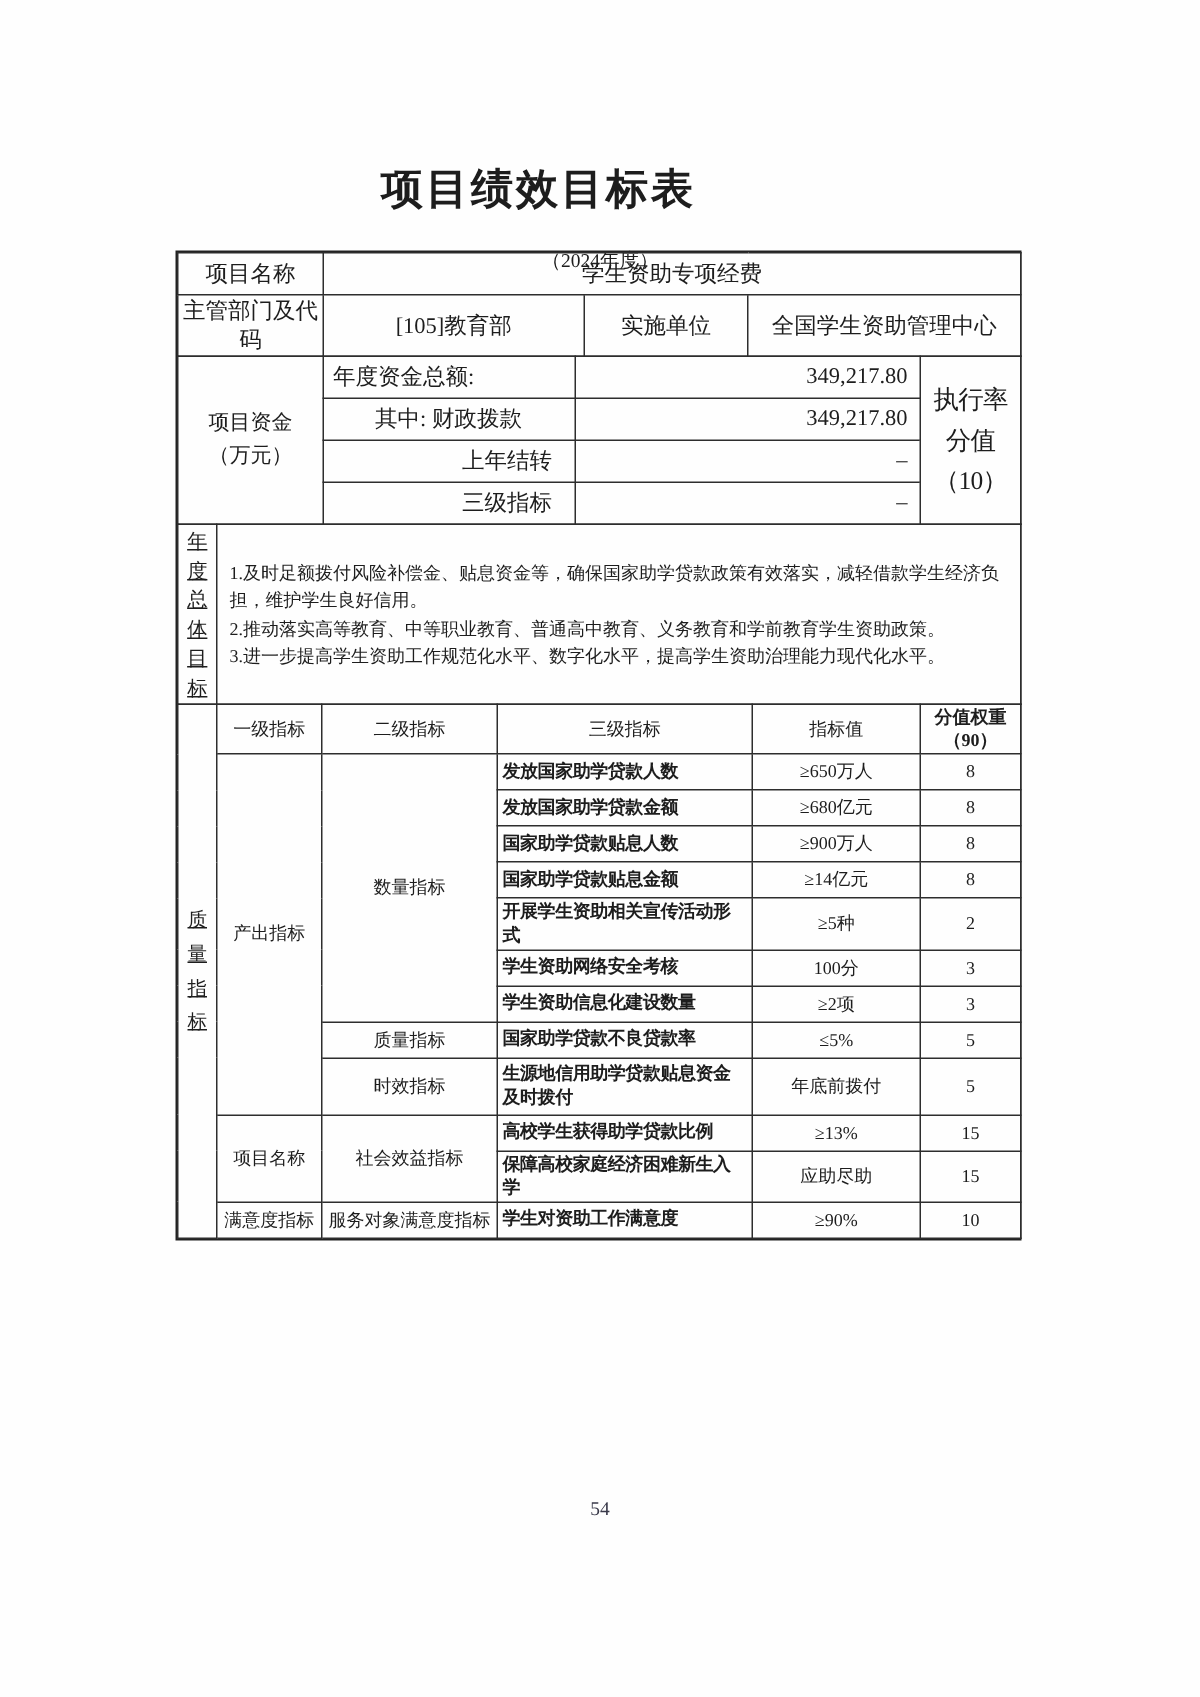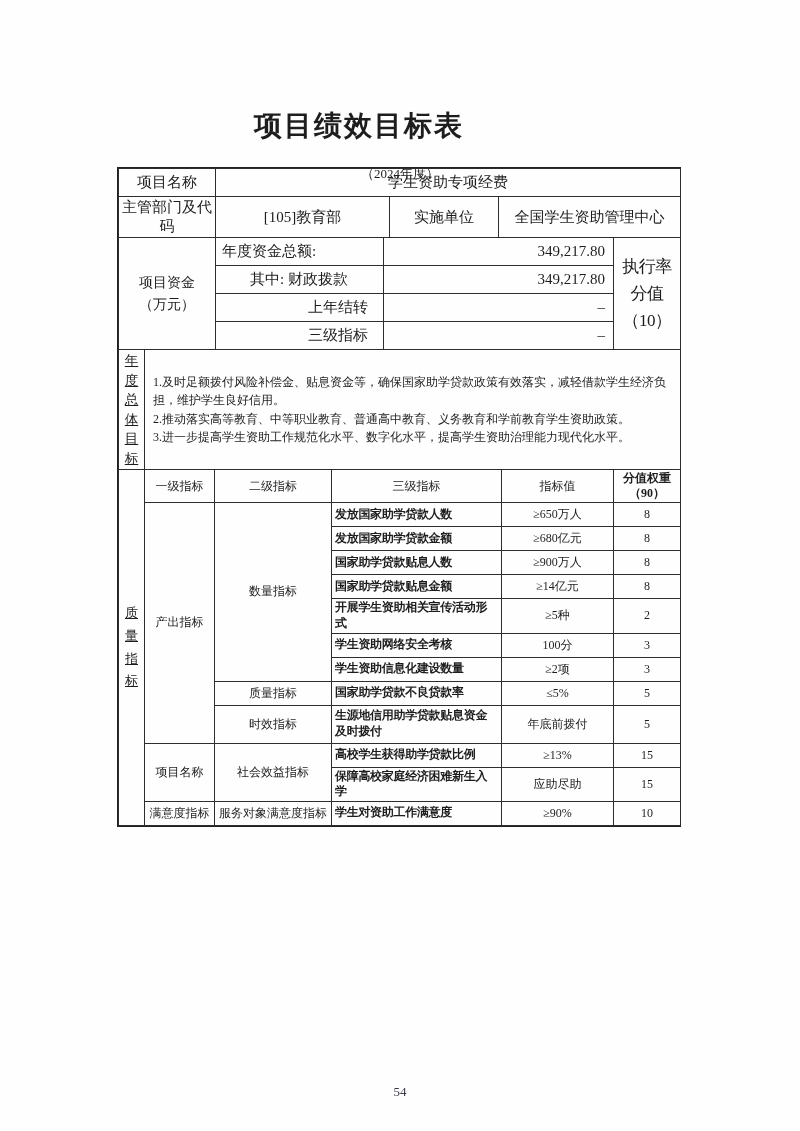--- a/index.html
+++ b/index.html
@@ -52,21 +52,21 @@
   }
   .t3 tr { height:112px; }
   
   .t4 td { font-size:12px; }
   .t4 tr { height:24px; }
   .t4 tr.hd { height:30px; }
   .t4 tr.tall { height:38px; }
   .t4 .name { text-align:left; padding:1px 4px 1px 3px; letter-spacing:-0.3px; line-height:1.3;font-weight:bold; }
   .t4 .weight-hd { line-height:1.25;font-weight:bold; }
   .page-number {
-    position:absolute; top:1084px; left:0; width:800px; text-align:center;
+    position:absolute; top:998px; left:0; width:800px; text-align:center;
     font-size:13px; color:#3a3a4a;
   }
 </style>
 </head>
 <body>
 
 <div class="page-title">项目绩效目标表</div>
 <div class="page-subtitle">（2024年度）</div>
 
 <div class="sheet">

